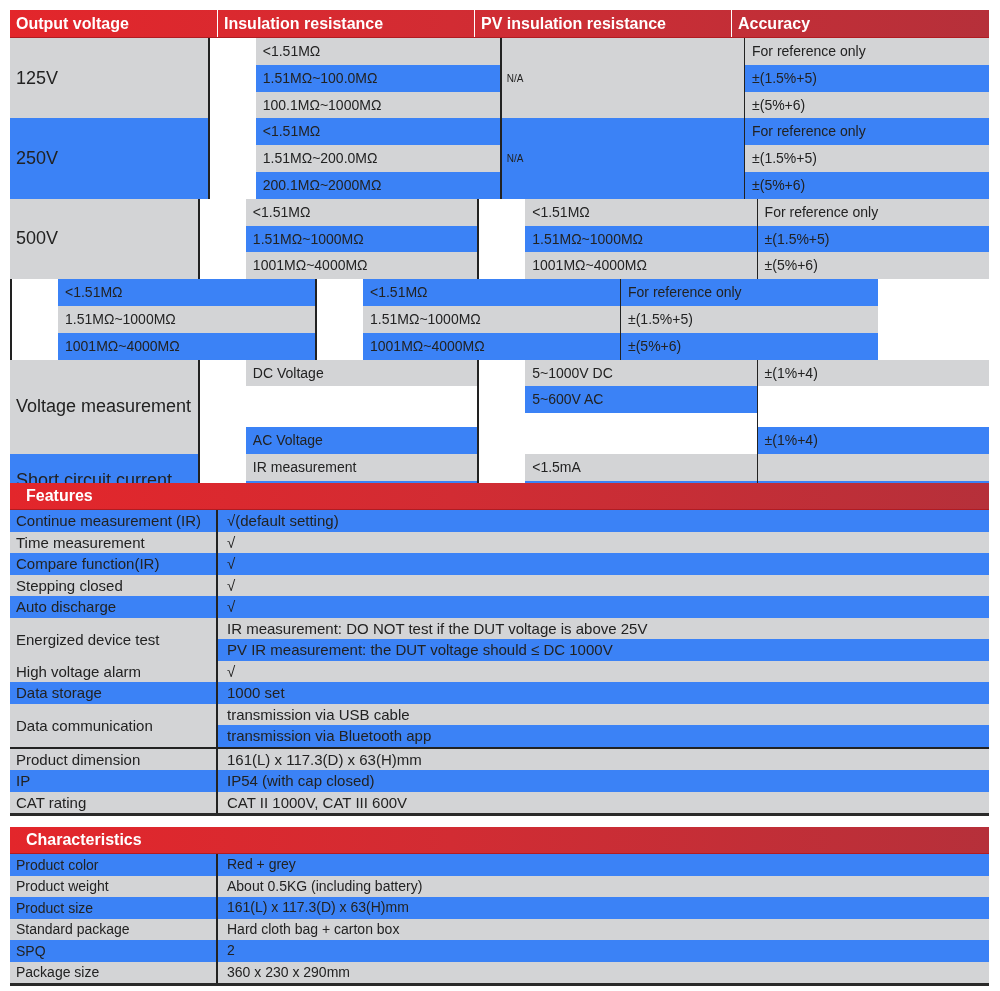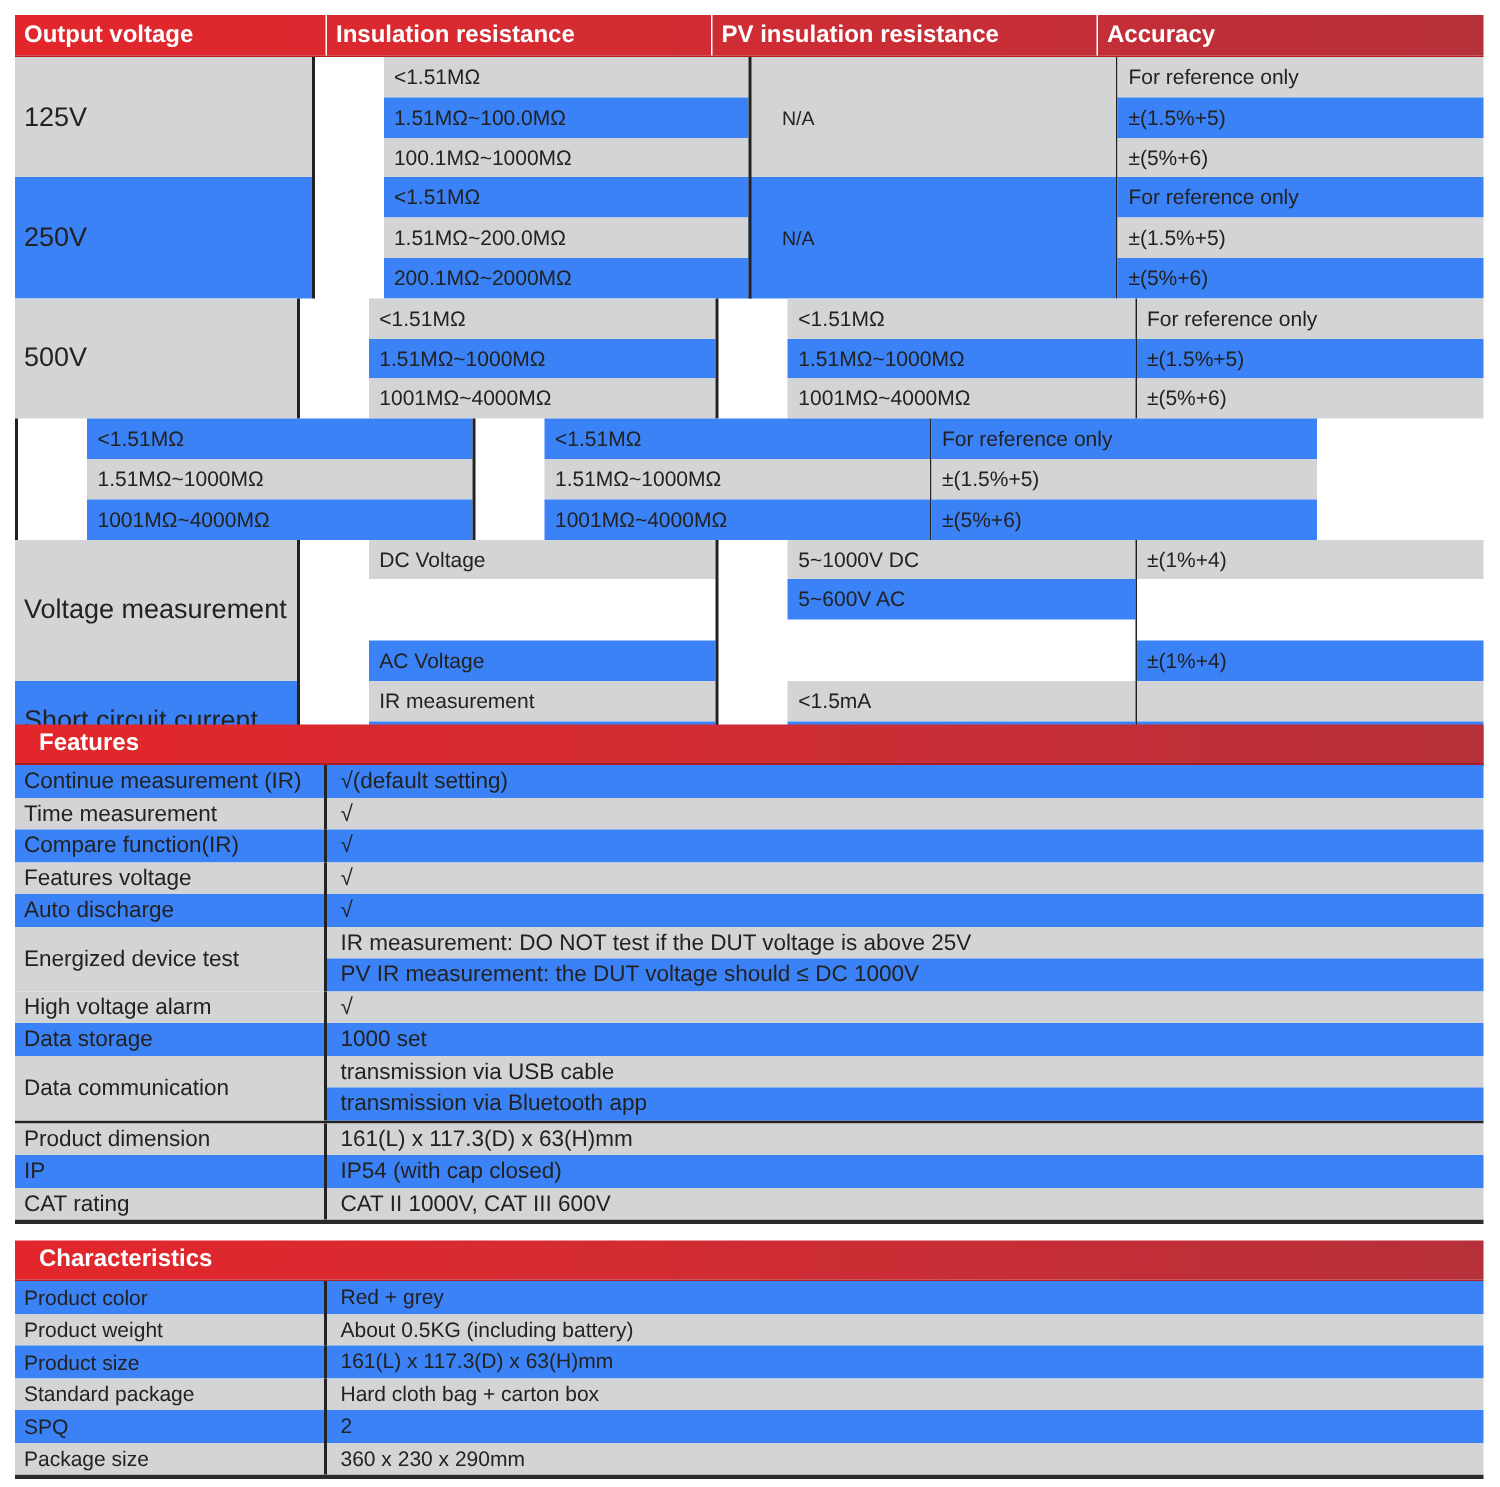--- a/index.html
+++ b/index.html
@@ -12,21 +12,21 @@
   #spec .hrow > div{box-sizing:border-box;padding:0 6px;line-height:27px;border-right:1px solid #fff;}
   .c1{width:208px;} .c2{width:257px;} .c3{width:257px;} .c4{width:257px;}
   .grp{display:flex;}
   .grp .lab{width:208px;box-sizing:border-box;padding-left:6px;display:flex;align-items:center;font-size:18px;}
   .cell{box-sizing:border-box;height:26.8px;line-height:26.8px;padding-left:7px;font-size:14px;white-space:nowrap;}
   .vline{border-left:2px solid #222;padding-left:46px;}
   .vline1{border-left:1px solid #222;justify-content:space-between;}
   .g{background:#d3d4d6;}
   .w{background:#3b82f6;}
   .colblock{display:flex;flex-direction:column;}
-  .mergecell{box-sizing:border-box;display:flex;align-items:center;padding-left:20px;font-size:13px;}
+  .mergecell{box-sizing:border-box;display:flex;align-items:center;padding-left:5px;font-size:10px;}
   .rule{height:3px;background:#2a2a2a;}
   
   #features{top:483px;}
   .secthdr{height:26px;line-height:26px;padding-left:16px;}
   .frow{display:flex;font-size:15px;}
   .frow .k{width:208px;box-sizing:border-box;padding-left:6px;display:flex;align-items:center;border-right:2px solid #222;}
   .frow .v{flex:1;display:flex;flex-direction:column;}
   .frow .v > div{height:21.5px;line-height:21.5px;padding-left:9px;}
   #chars{top:827px;}
   #chars .frow{font-size:14px;}
@@ -155,21 +155,21 @@
           <div class="g">√</div>
         </div>
       </div>
       <div class="frow">
         <div class="k w">Compare function(IR)</div>
         <div class="v">
           <div class="w">√</div>
         </div>
       </div>
       <div class="frow">
-        <div class="k g">Features voltage</div>
+        <div class="k g">Stepping closed</div>
         <div class="v">
           <div class="g">√</div>
         </div>
       </div>
       <div class="frow">
         <div class="k w">Auto discharge</div>
         <div class="v">
           <div class="w">√</div>
         </div>
       </div>

